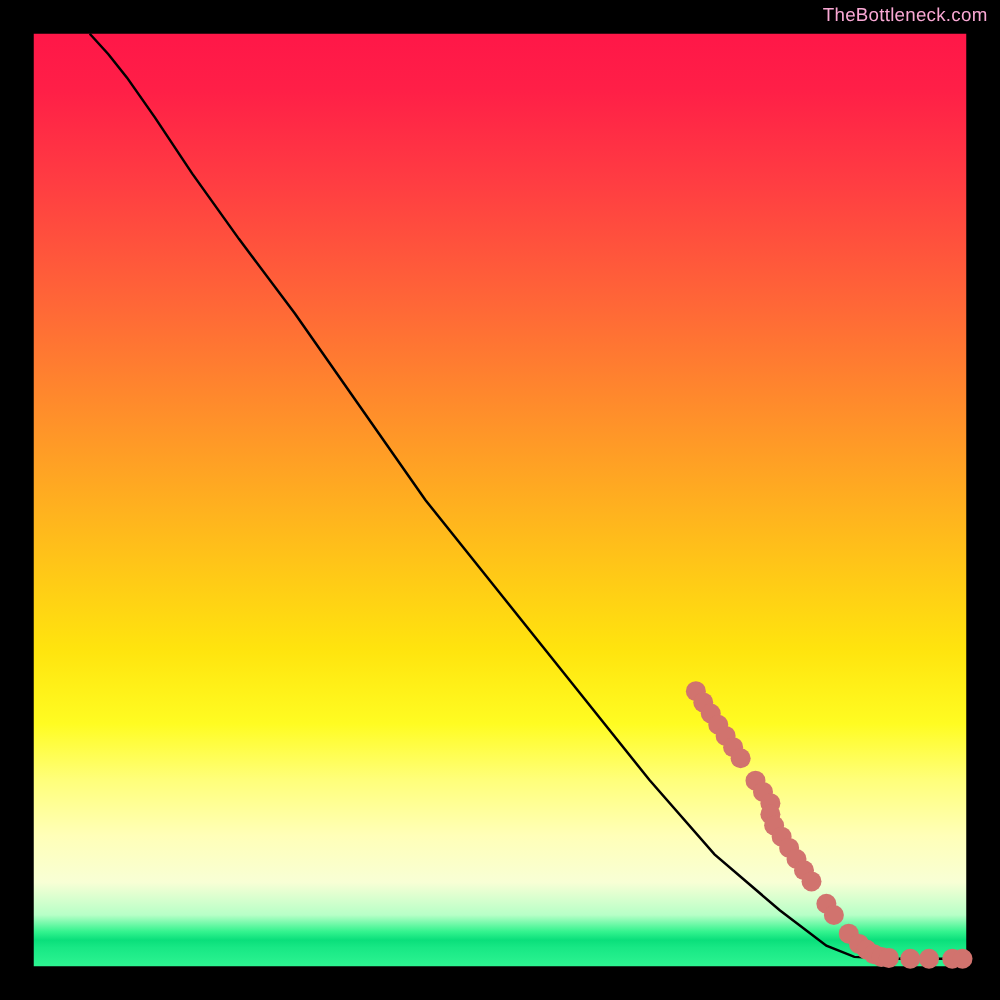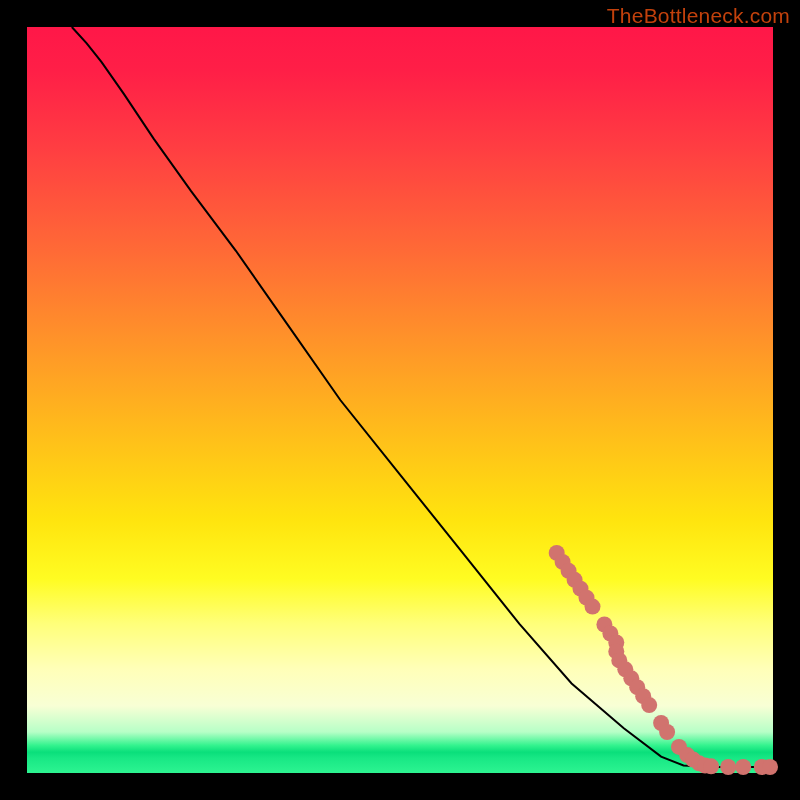--- a/index.html
+++ b/index.html
@@ -42,22 +42,22 @@
        #33f38e 96.3%,
        #0adf7b 97.2%,
        #18e885 98%,
        #2df491 100%
     );
   }
   .watermark {
     position: absolute;
     top: 4px;
     right: 10px;
-    color: #c2410c;
-    font-size: 21px;
+    color: #f9a8d4;
+    font-size: 15px;
     letter-spacing: 0.2px;
     font-weight: 500;
   }
   svg.overlay {
     position: absolute;
     left: 27px;
     top: 27px;
     width: 746px;
     height: 746px;
     overflow: visible;

